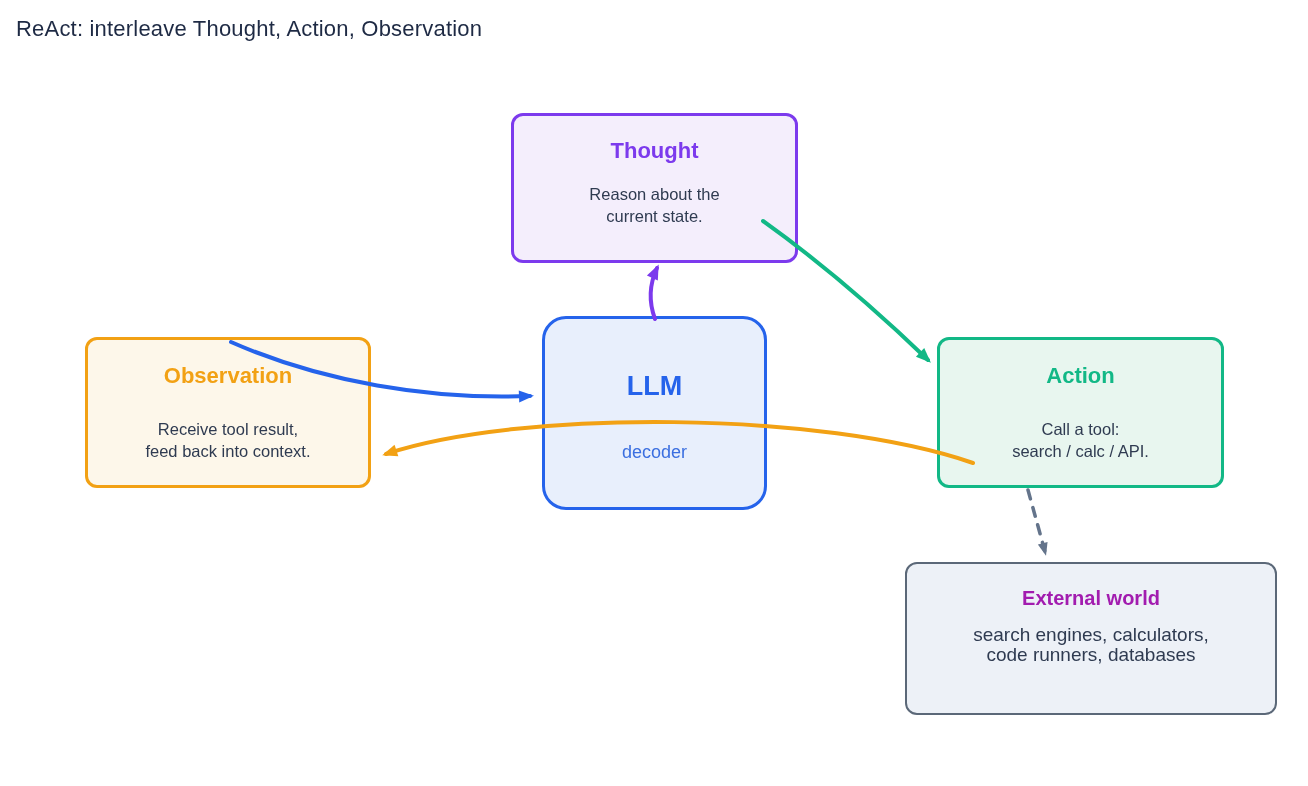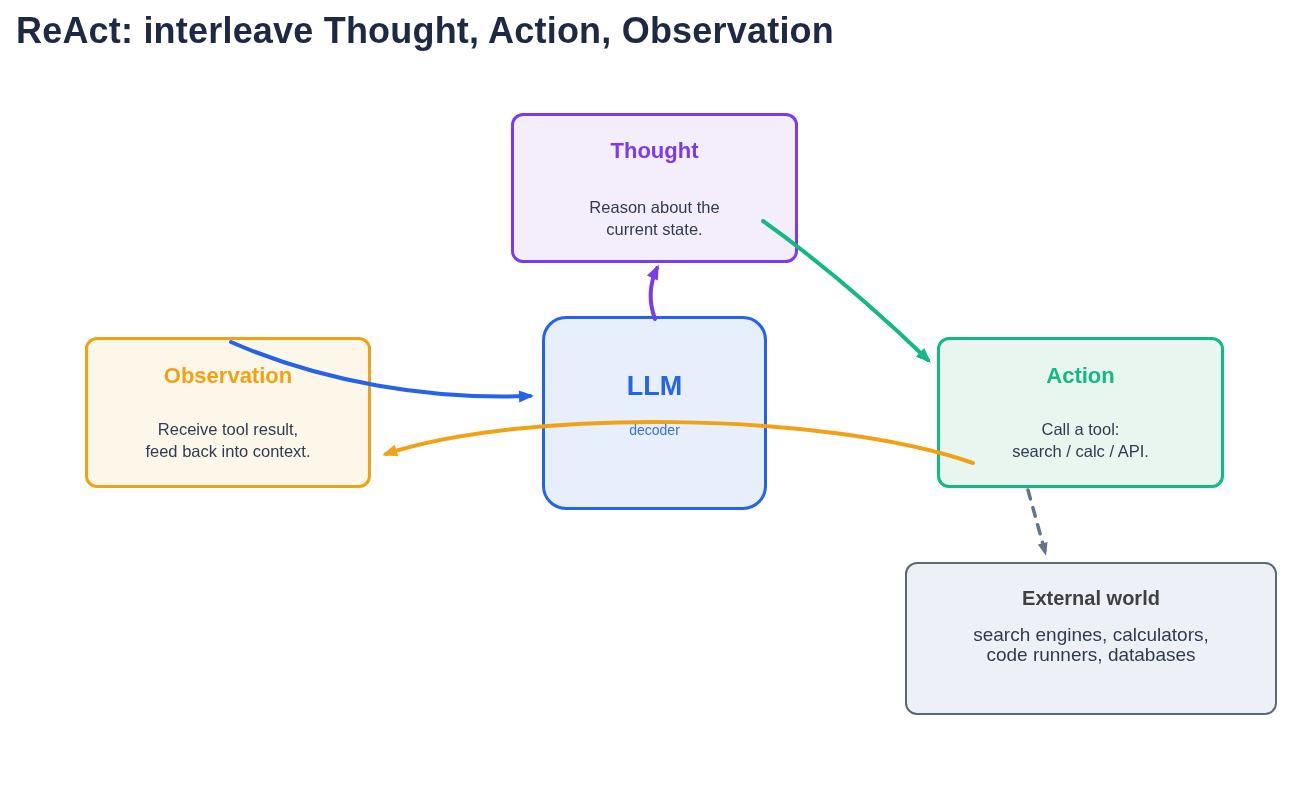--- a/index.html
+++ b/index.html
@@ -8,23 +8,23 @@
     position: relative;
     width: 1308px;
     height: 786px;
     background: #ffffff;
     overflow: hidden;
     font-family: "Liberation Sans", sans-serif;
   }
   .diagram-title {
     position: absolute;
     left: 16px;
-    top: 10px;
-    font-size: 36px;
-    font-weight: 700;
+    top: 16px;
+    font-size: 22px;
+    font-weight: 400;
     color: #1e2a44;
     letter-spacing: 0.2px;
   }
   .node {
     position: absolute;
     border-radius: 12px;
     display: flex;
     flex-direction: column;
     align-items: center;
     text-align: center;
@@ -36,30 +36,30 @@
     line-height: 22px;
     font-weight: 400;
   }
   
   .node-thought {
     left: 511px; top: 113px; width: 287px; height: 150px;
     background: #f4eefc; border: 3px solid #7c3aed;
     padding-top: 22px;
   }
   .node-thought .node-title { color: #7c3aed; font-size: 22px; line-height: 26px; }
-  .node-thought .node-body { margin-top: 32px; }
+  .node-thought .node-body { margin-top: 19px; }
   
   .node-llm {
     left: 542px; top: 316px; width: 225px; height: 194px;
     background: #e8effc; border: 3px solid #2563eb;
     border-radius: 24px;
     padding-top: 50px;
   }
   .node-llm .node-title { color: #2563eb; font-size: 27px; line-height: 34px; }
-  .node-llm .node-subtitle { margin-top: 16px; color: #3b6fe0; font-size: 14px; line-height: 22px; }
+  .node-llm .node-subtitle { margin-top: 38px; color: #3b6fe0; font-size: 18px; line-height: 22px; }
   
   .node-observation {
     left: 85px; top: 337px; width: 286px; height: 151px;
     background: #fdf7ea; border: 3px solid #f2a114;
     padding-top: 23px;
   }
   .node-observation .node-title { color: #f2a114; font-size: 22px; line-height: 26px; }
   .node-observation .node-body { margin-top: 29px; }
   
   .node-action {
@@ -68,21 +68,21 @@
     padding-top: 23px;
   }
   .node-action .node-title { color: #12b886; font-size: 22px; line-height: 26px; }
   .node-action .node-body { margin-top: 29px; }
   
   .node-external {
     left: 905px; top: 562px; width: 372px; height: 153px;
     background: #edf1f7; border: 2.5px solid #5b6878;
     padding-top: 21px;
   }
-  .node-external .node-title { color: #404040; font-size: 20px; line-height: 26px; }
+  .node-external .node-title { color: #a21caf; font-size: 20px; line-height: 26px; }
   .node-external .node-body { margin-top: 14px; font-size: 19px; line-height: 20px; }
 
   .edges-layer {
     position: absolute;
     left: 0; top: 0;
     width: 1308px; height: 786px;
     pointer-events: none;
   }
   .caption {
     position: absolute;

